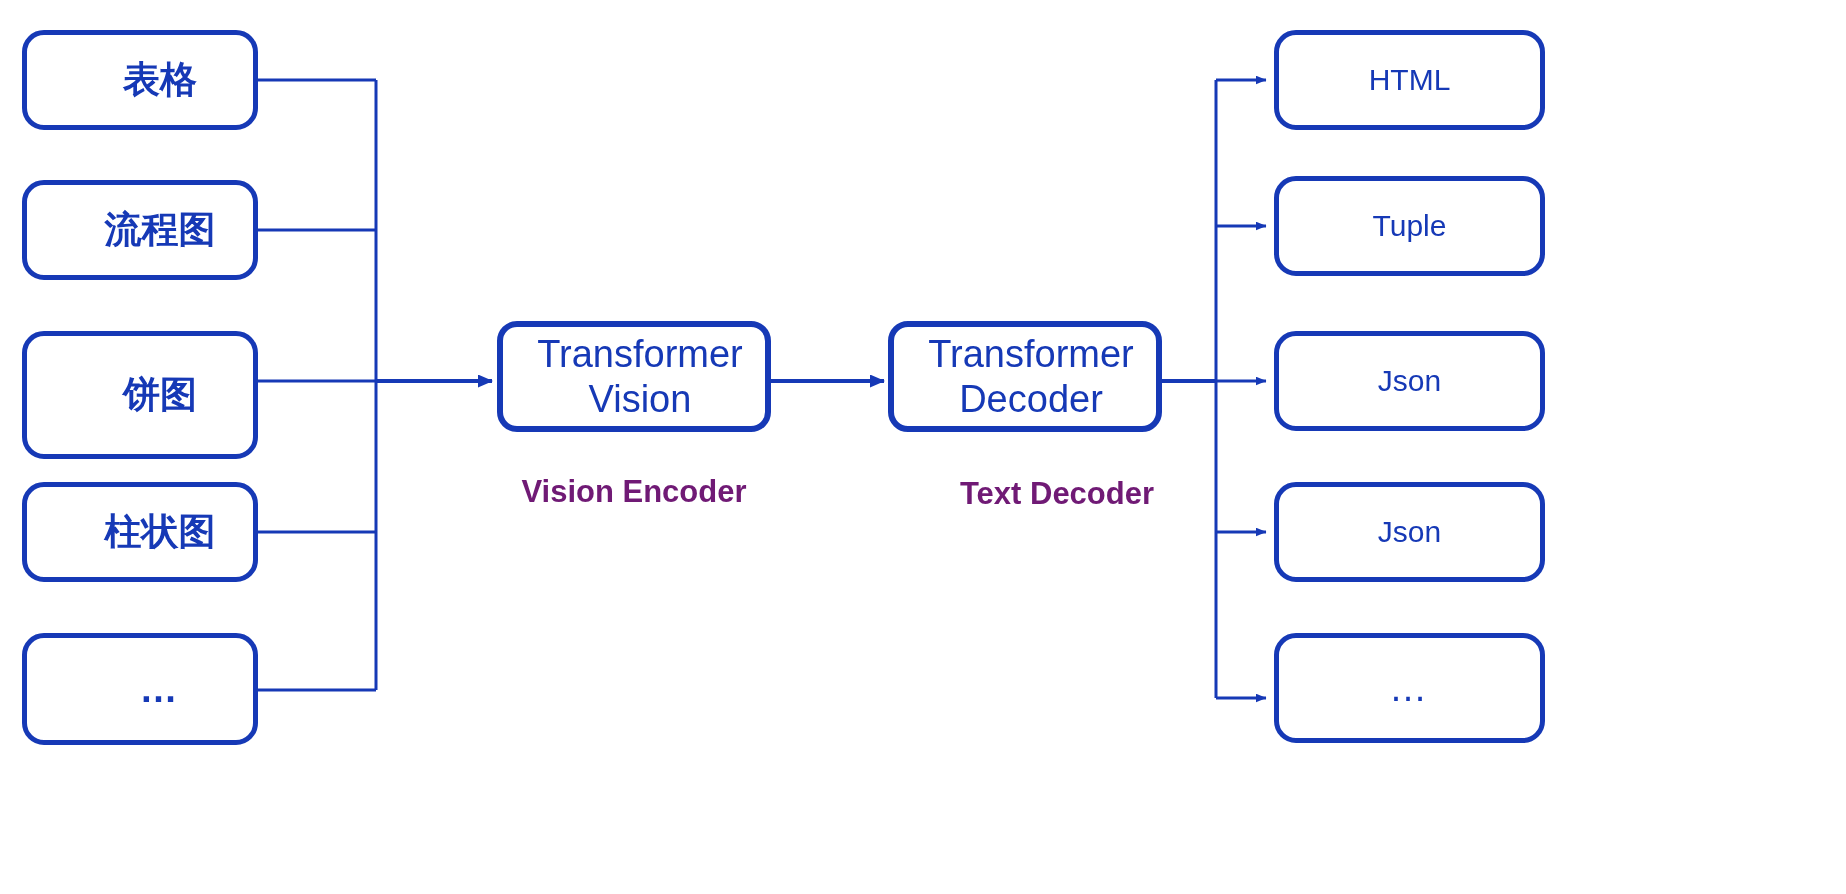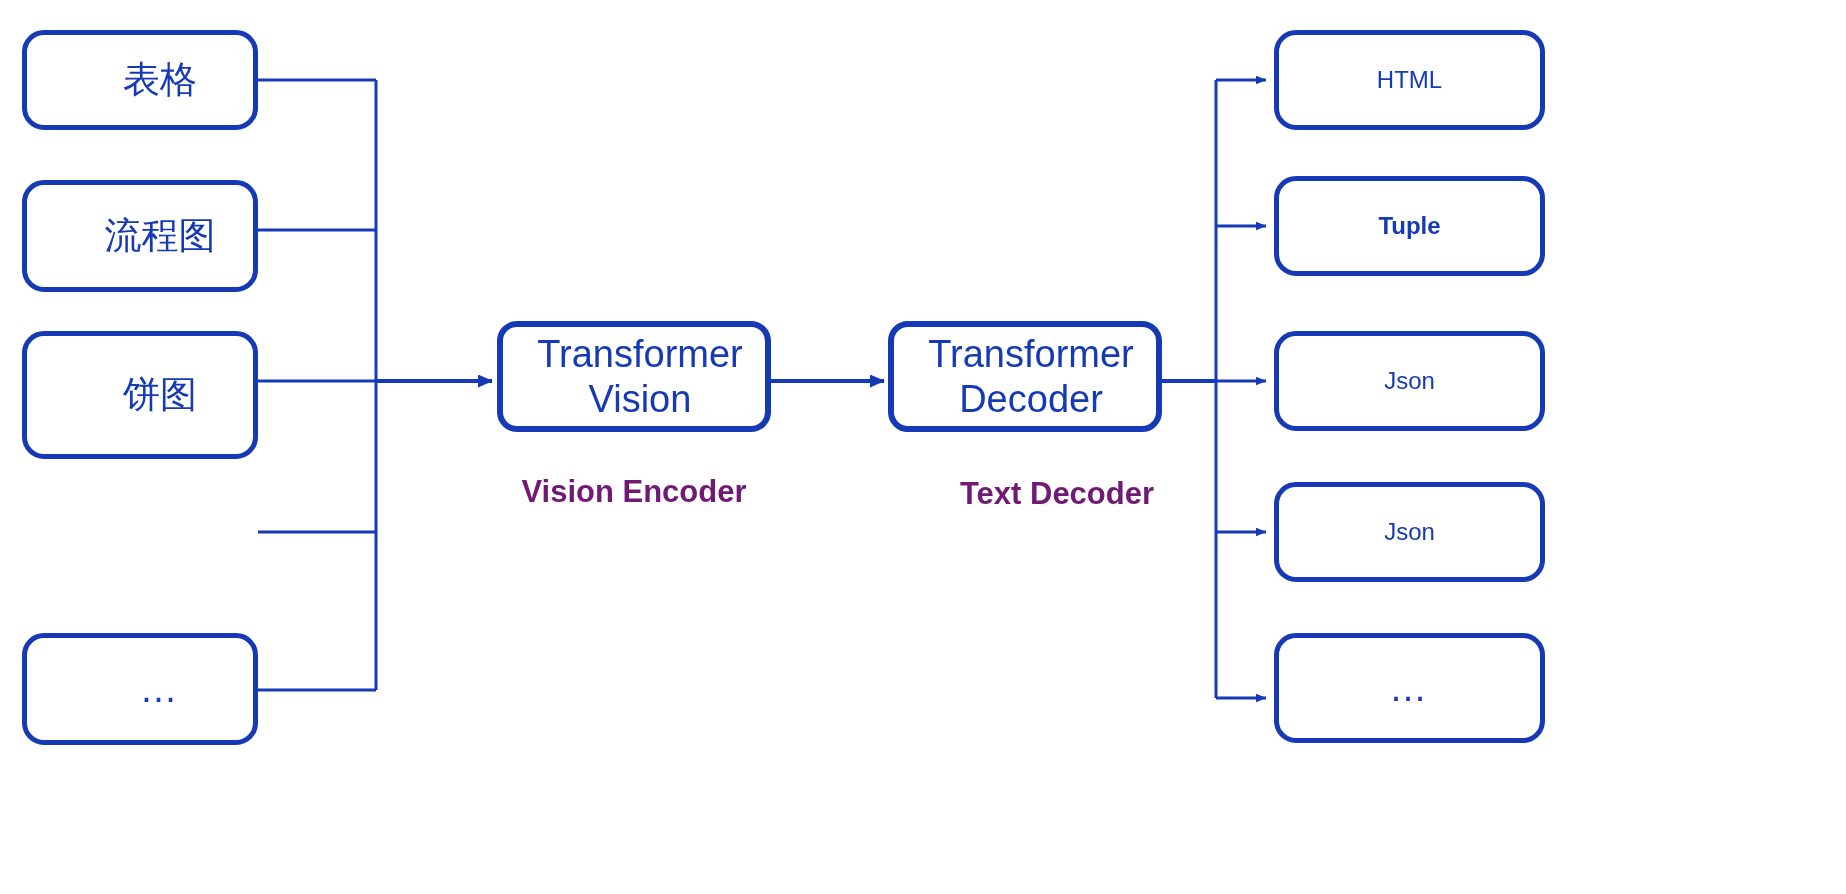--- a/index.html
+++ b/index.html
@@ -33,25 +33,25 @@
     background: #ffffff;
     display: flex;
     align-items: center;
     justify-content: center;
     color: #1639B6;
     text-align: center;
     line-height: 1.16;
   }
   .node.cn {
     font-size: 37px;
-    font-weight: 400;
+    font-weight: 700;
     padding-left: 40px;
   }
   .node.en {
-    font-size: 24px;
+    font-size: 30px;
     font-weight: 400;
   }
   .node.core {
     font-size: 38px;
     border-width: 6px;
     border-radius: 20px;
     padding-left: 12px;
   }
   .node.dots {
     font-size: 38px;
@@ -102,25 +102,28 @@
       <line x1="1216" y1="226" x2="1266" y2="226" marker-end="url(#ahThin)"></line>
       <line x1="1216" y1="381" x2="1266" y2="381" marker-end="url(#ahThin)"></line>
       <line x1="1216" y1="532" x2="1266" y2="532" marker-end="url(#ahThin)"></line>
       <line x1="1216" y1="698" x2="1266" y2="698" marker-end="url(#ahThin)"></line>
     </g>
   </svg>
 
   <div class="node cn" style="left:22px;  top:30px;  width:236px; height:100px;">
     <span>表格</span>
   </div>
-  <div class="node cn" style="left:22px;  top:180px; width:236px; height:112px;">
+  <div class="node cn" style="left:22px;  top:180px; width:236px; height:100px;">
     <span>流程图</span>
   </div>
   <div class="node cn" style="left:22px;  top:331px; width:236px; height:128px;">
     <span>饼图</span>
+  </div>
+  <div class="node cn" style="left:22px;  top:482px; width:236px; height:100px;">
+    <span>柱状图</span>
   </div>
   <div class="node cn dots" style="left:22px; top:633px; width:236px; height:112px;">
     <span>…</span>
   </div>
 
   <div class="node core" style="left:497px; top:321px; width:274px; height:111px;">
     <span>
       <span>Transformer</span><br>
       <span>Vision</span>
     </span>
@@ -131,21 +134,21 @@
       <span>Decoder</span>
     </span>
   </div>
 
   <div class="caption" style="left:497px; top:474px; width:274px;">Vision Encoder</div>
   <div class="caption" style="left:920px; top:476px; width:274px;">Text Decoder</div>
 
   <div class="node en" style="left:1274px; top:30px;  width:271px; height:100px;">
     <span>HTML</span>
   </div>
-  <div class="node en" style="left:1274px; top:176px; width:271px; height:100px;font-weight:bold;">
+  <div class="node en" style="left:1274px; top:176px; width:271px; height:100px;">
     <span>Tuple</span>
   </div>
   <div class="node en" style="left:1274px; top:331px; width:271px; height:100px;">
     <span>Json</span>
   </div>
   <div class="node en" style="left:1274px; top:482px; width:271px; height:100px;">
     <span>Json</span>
   </div>
   <div class="node en dots" style="left:1274px; top:633px; width:271px; height:110px;">
     <span>…</span>

